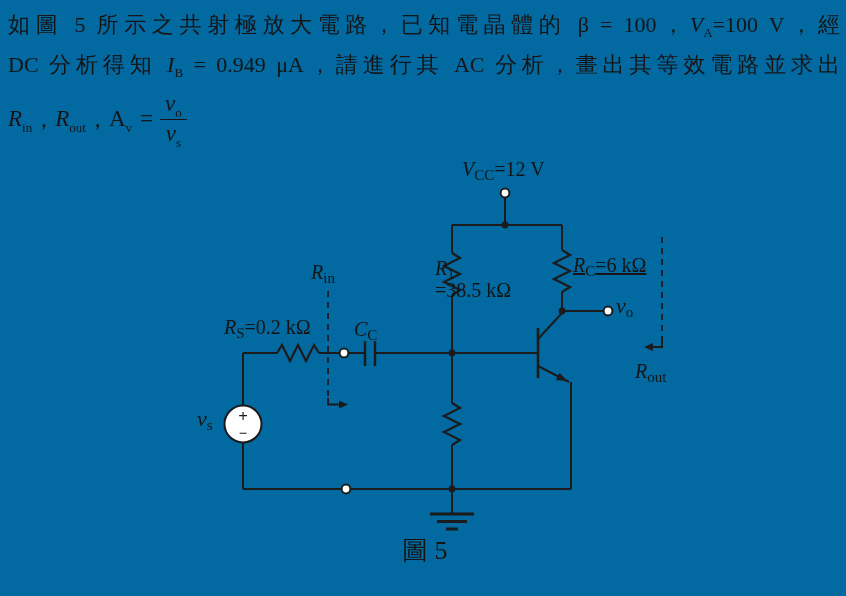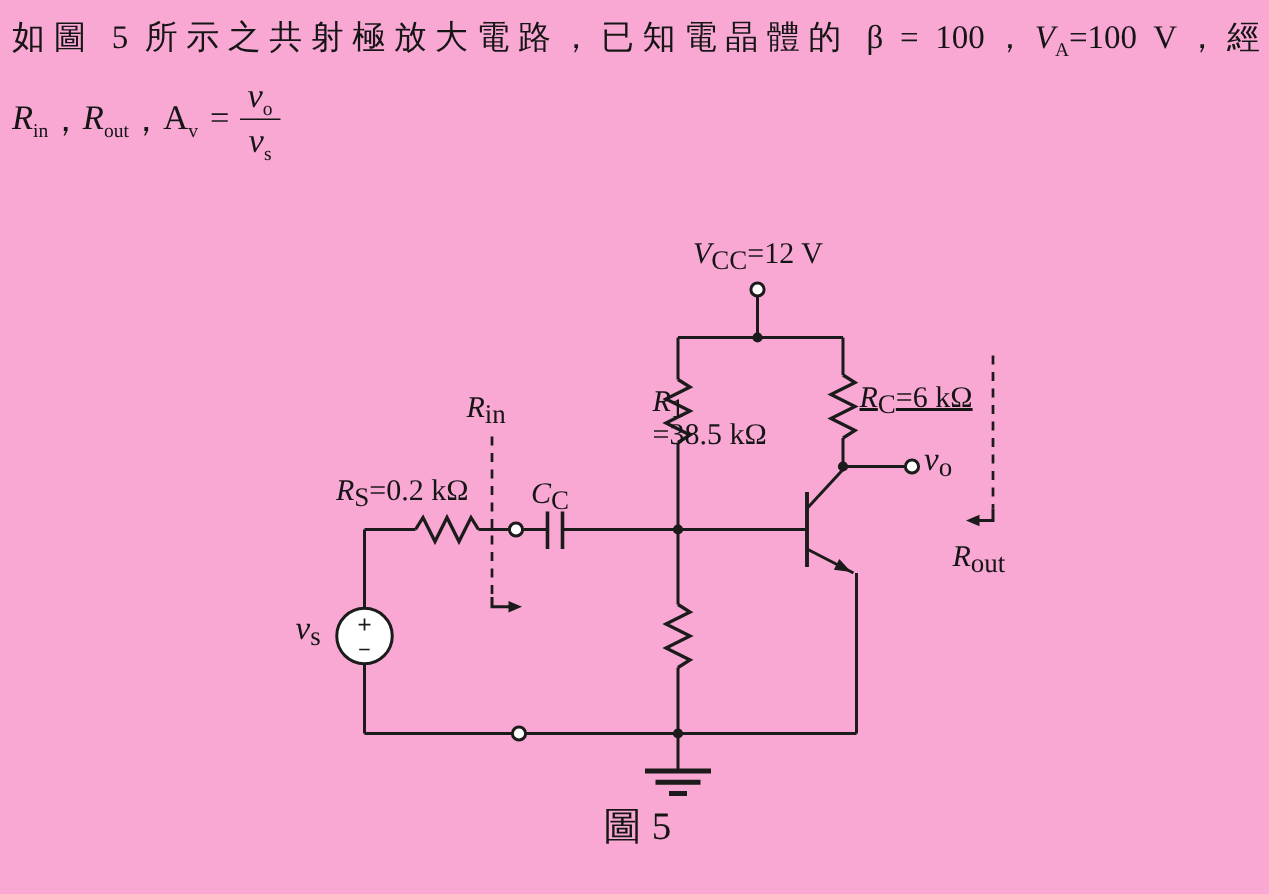--- a/index.html
+++ b/index.html
@@ -1,46 +1,47 @@
 <!DOCTYPE html>
 <html><head>
 <meta charset="utf-8">
 <style>
   html,body{margin:0;padding:0;background:#fff;}
   .page{
-    position:relative;width:846px;height:596px;background:#f9a8d4;
+    position:relative;width:846px;height:596px;background:#0369a1;
     font-family:"Liberation Serif","DejaVu Serif",serif;color:#151515;
     overflow:hidden;
   }
   
   .problem{position:absolute;left:0;top:0;width:846px;padding:5px 6px 0 8px;box-sizing:border-box;}
   .pline{margin:0;font-size:22px;line-height:40px;text-align:justify;text-align-last:justify;}
   .pline var,.problem var{font-style:italic;font-weight:normal;}
   sub{font-size:13px;font-style:normal;line-height:0;}
   .pline3{display:flex;align-items:center;height:62px;margin-top:3px;font-size:23px;}
   .pline3 .tok{white-space:pre;}
   .frac{display:inline-flex;flex-direction:column;align-items:center;margin:0 7px;line-height:1.15;}
   .frac .num{padding:0 5px 1px 5px;border-bottom:1.8px solid #151515;}
   .frac .den{padding-top:1px;}
   
   .csvg{position:absolute;left:0;top:0;}
   .clabel{position:absolute;font-size:20px;line-height:22px;white-space:nowrap;}
   .clabel var{font-style:italic;font-weight:normal;}
-  .clabel sub{font-size:18px;vertical-align:-4px;}
+  .clabel sub{font-size:15px;vertical-align:-4px;}
   .clabel .val{font-style:normal;}
   .big{font-size:22px;}
   .fig-caption{position:absolute;left:402px;top:533px;font-size:26px;white-space:pre;}
 </style>
 </head>
 <body>
 
 <div class="page">
 
   <div class="problem">
     <p class="pline"><span>如圖 5 所示之共射極放大電路，已知電晶體的 β = 100，</span><var>V</var><sub>A</sub><span>=100 V，經</span></p>
+    <p class="pline"><span>DC 分析得知 </span><var>I</var><sub>B</sub><span> = 0.949 μA，請進行其 AC 分析，畫出其等效電路並求出</span></p>
     <div class="pline3">
       <span class="tok"><var>R</var><sub>in</sub></span>
       <span class="tok">，</span>
       <span class="tok"><var>R</var><sub>out</sub></span>
       <span class="tok">，</span>
       <span class="tok"><span>A</span><sub>v</sub></span>
       <span class="tok" style="margin-left:8px;">=</span>
       <span class="frac">
         <span class="num"><var>v</var><sub>o</sub></span>
         <span class="den"><var>v</var><sub>s</sub></span>

